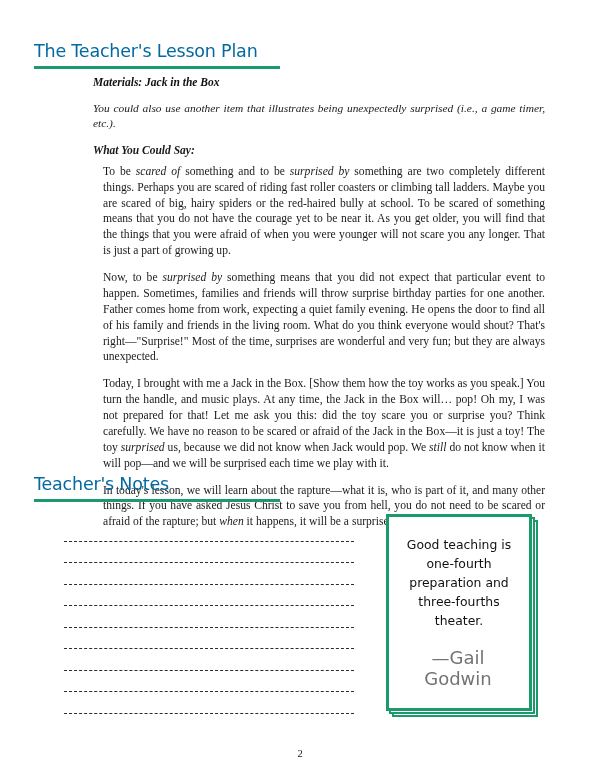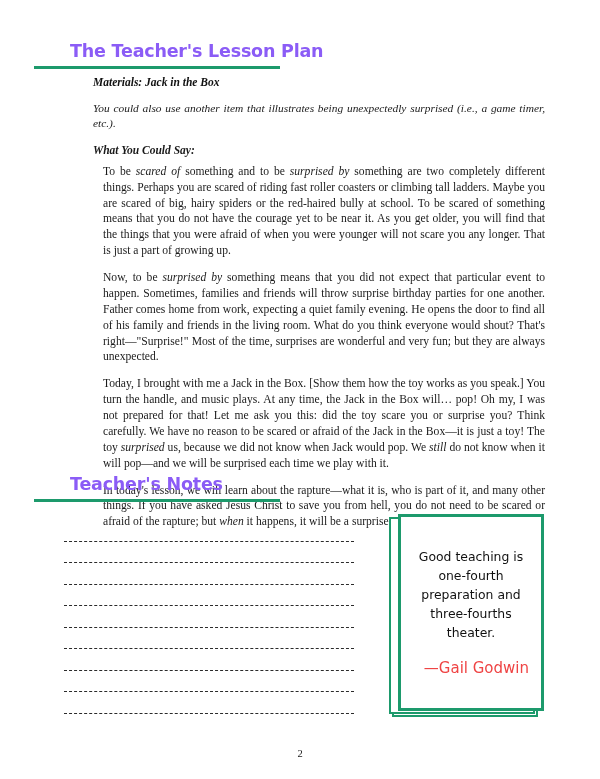--- a/index.html
+++ b/index.html
@@ -20,26 +20,25 @@
     position: absolute;
     left: 0; top: 0;
     width: 600px;
     height: 779px;
   }
 
   
   .section-heading {
     position: absolute;
     font-family: "DejaVu Sans", sans-serif;
-    font-weight: bold;
+    font-weight: normal;
     font-size: 17.5px;
     letter-spacing: -0.2px;
-    color: #8b5cf6;
+    color: #0369a1;
     white-space: nowrap;
-    margin-left: 36px;
   }
   .heading-rule {
     position: absolute;
     height: 3px;
     background: #1d9a6c;
   }
 
   #h-lesson-plan { left: 34px; top: 41px; }
   #rule-lesson-plan { left: 34px; top: 66px; width: 246px; }
 
@@ -115,46 +114,46 @@
   .quote-card .shadow-layer2 {
     position: absolute;
     left: 3px; top: 3px;
     width: 146px; height: 197px;
     background: #ffffff;
     border: 2px solid #1d9a6c;
     box-sizing: border-box;
   }
   .quote-card .front {
     position: absolute;
-    left: 12px; top: 0;
+    left: 0; top: 0;
     width: 146px; height: 197px;
     background: #ffffff;
     border: 3px solid #1d9a6c;
     box-sizing: border-box;
     display: flex;
     flex-direction: column;
     justify-content: center;
     align-items: center;
     padding: 8px 10px;
   }
   .quote-text {
     font-family: "DejaVu Sans", sans-serif;
     font-size: 12.4px;
     line-height: 1.52;
     text-align: center;
     color: #111;
   }
   .quote-attrib {
     font-family: "DejaVu Sans", sans-serif;
-    font-size: 15px;
-    text-align: right;
+    font-size: 18px;
+    text-align: center;
     width: 100%;
     margin-top: 16px;
     padding-right: 2px;
-    color: #ef4444;
+    color: #737373;
     box-sizing: border-box;
   }
 
   
   .page-number {
     position: absolute;
     left: 0;
     top: 748px;
     width: 600px;
     text-align: center;

